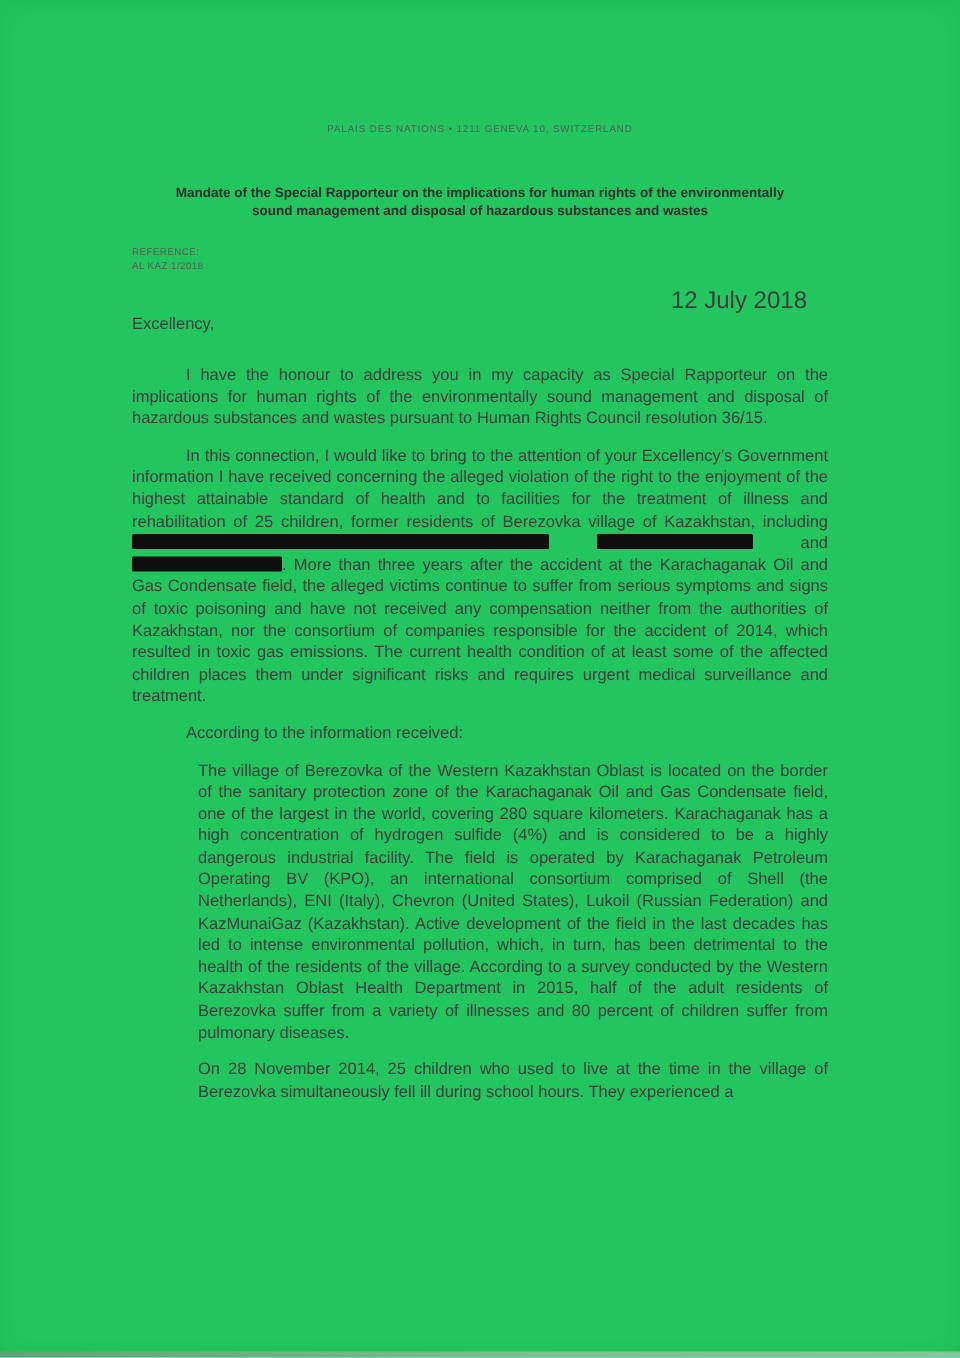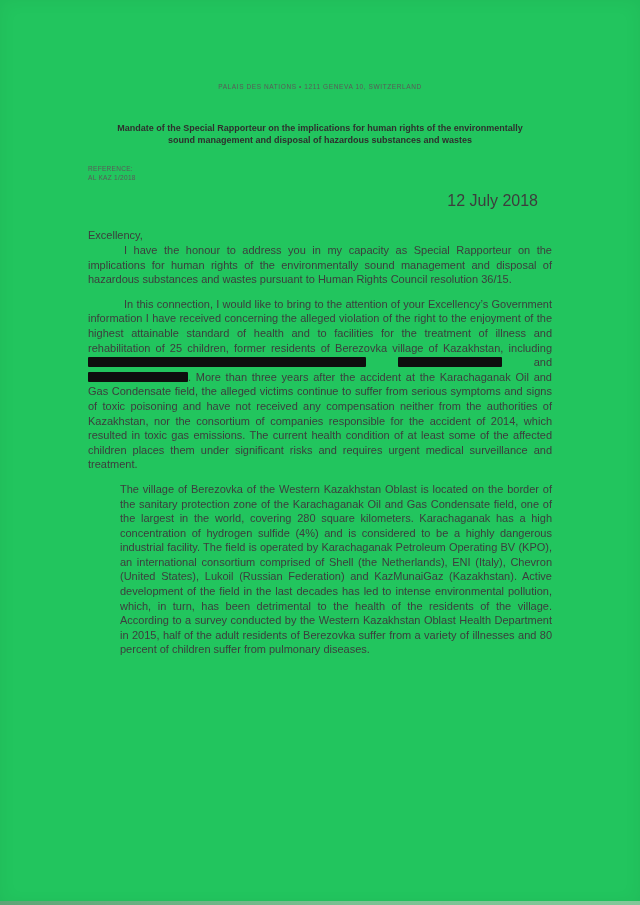--- a/index.html
+++ b/index.html
@@ -46,34 +46,34 @@
     letter-spacing: 0.3px;
   }
   .date {
     position: absolute;
     top: 192px; right: 102px;
     font-size: 16px;
     color: #3d3d3d;
   }
   .salutation {
     position: absolute;
-    top: 229px; left: 88px;
+    top: 210px; left: 88px;
     font-size: 11px;
   }
   .body {
     position: absolute;
     top: 243px; left: 88px;
     width: 464px;
     font-size: 11px;
     line-height: 14.6px;
     text-align: justify;
   }
   .body p { margin: 0 0 10px 0; }
   .body p.normal { text-indent: 36px; }
-  .body p.indent { margin-left: 32px; text-indent: 0; }
+  .body p.indent { margin-left: 44px; text-indent: 0; }
   .redact {
     display: inline-block;
     height: 10px;
     background: #0e0e0e;
     border-radius: 1px;
     vertical-align: baseline;
     transform: translateY(1px);
   }
   .scan-edge {
     position: absolute;
@@ -97,18 +97,20 @@
       <div>AL KAZ 1/2018</div>
     </div>
 
     <div class="date">12 July 2018</div>
 
     <div class="salutation">Excellency,</div>
 
     <div class="body" id="body-paragraphs">
         <p class="normal"><span>I have the honour to address you in my capacity as Special Rapporteur on the implications for human rights of the environmentally sound management and disposal of hazardous substances and wastes pursuant to Human Rights Council resolution 36/15.</span></p>
         <p class="normal"><span>In this connection, I would like to bring to the attention of your Excellency’s Government information I have received concerning the alleged violation of the right to the enjoyment of the highest attainable standard of health and to facilities for the treatment of illness and rehabilitation of 25 children, former residents of Berezovka village of Kazakhstan, including </span><span class="redact" style="width: 278px;"></span><span> </span><span class="redact" style="width: 104px;"></span><span> and </span><span class="redact" style="width: 100px;"></span><span>. More than three years after the accident at the Karachaganak Oil and Gas Condensate field, the alleged victims continue to suffer from serious symptoms and signs of toxic poisoning and have not received any compensation neither from the authorities of Kazakhstan, nor the consortium of companies responsible for the accident of 2014, which resulted in toxic gas emissions. The current health condition of at least some of the affected children places them under significant risks and requires urgent medical surveillance and treatment.</span></p>
+        <p class="normal"><span>According to the information received:</span></p>
         <p class="indent"><span>The village of Berezovka of the Western Kazakhstan Oblast is located on the border of the sanitary protection zone of the Karachaganak Oil and Gas Condensate field, one of the largest in the world, covering 280 square kilometers. Karachaganak has a high concentration of hydrogen sulfide (4%) and is considered to be a highly dangerous industrial facility. The field is operated by Karachaganak Petroleum Operating BV (KPO), an international consortium comprised of Shell (the Netherlands), ENI (Italy), Chevron (United States), Lukoil (Russian Federation) and KazMunaiGaz (Kazakhstan). Active development of the field in the last decades has led to intense environmental pollution, which, in turn, has been detrimental to the health of the residents of the village. According to a survey conducted by the Western Kazakhstan Oblast Health Department in 2015, half of the adult residents of Berezovka suffer from a variety of illnesses and 80 percent of children suffer from pulmonary diseases.</span></p>
+        <p class="indent"><span>On 28 November 2014, 25 children who used to live at the time in the village of Berezovka simultaneously fell ill during school hours. They experienced a</span></p>
       </div>
   </div>
 
   <div class="scan-edge"></div>
 </div>
 
 </body></html>

